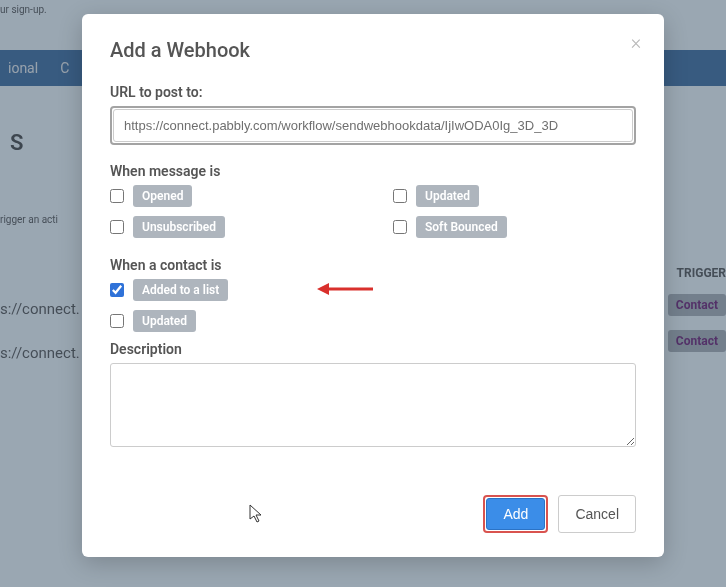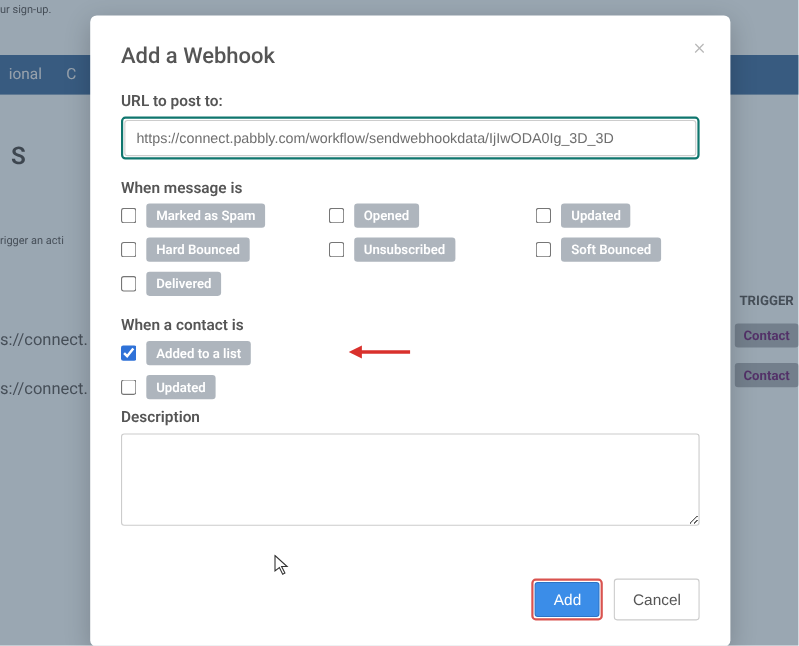--- a/index.html
+++ b/index.html
@@ -43,21 +43,21 @@
       font-weight: 600;
       color: #444;
     }
     .bg-side-right {
       position: absolute;
       right: 0;
       top: 266px;
       color: #555;
       font-size: 12px;
       font-weight: 700;
-      text-align: center;
+      text-align: right;
     }
     .bg-pill {
       display: inline-block;
       background: #aeb5bd;
       color: #701a75;
       font-size: 12px;
       border-radius: 3px;
       padding: 4px 8px;
       margin-top: 14px;
     }
@@ -96,21 +96,21 @@
       font-weight: 300;
     }
     .section-label {
       font-size: 14px;
       color: #555;
       font-weight: 600;
       margin-top: 22px;
       margin-bottom: 6px;
     }
     .url-input-wrap {
-      border: 2px solid #0f766e;
+      border: 2px solid #a3a3a3;
       border-radius: 4px;
       padding: 1px;
     }
     .url-input {
       width: 100%;
       border: 1px solid #ccc;
       border-radius: 3px;
       padding: 8px 10px;
       font-size: 13px;
       color: #6f6f6f;
@@ -223,34 +223,20 @@
   <div class="modal-title">Add a Webhook</div>
   <div class="close-x">×</div>
 
   <div class="section-label">URL to post to:</div>
   <div class="url-input-wrap">
     <input type="text" class="url-input" value="https://connect.pabbly.com/workflow/sendwebhookdata/IjIwODA0Ig_3D_3D" style="">
   </div>
 
   <div class="section-label" style="margin-top:18px;">When message is</div>
   <div class="check-grid">
-    <div class="check-col">
-      <div class="check-row">
-        <input type="checkbox" style="">
-        <span class="tag">Marked as Spam</span>
-      </div>
-      <div class="check-row">
-        <input type="checkbox" style="">
-        <span class="tag">Hard Bounced</span>
-      </div>
-      <div class="check-row">
-        <input type="checkbox" style="">
-        <span class="tag">Delivered</span>
-      </div>
-    </div>
     <div class="check-col">
       <div class="check-row">
         <input type="checkbox" style="">
         <span class="tag">Opened</span>
       </div>
       <div class="check-row">
         <input type="checkbox" style="">
         <span class="tag">Unsubscribed</span>
       </div>
     </div>

